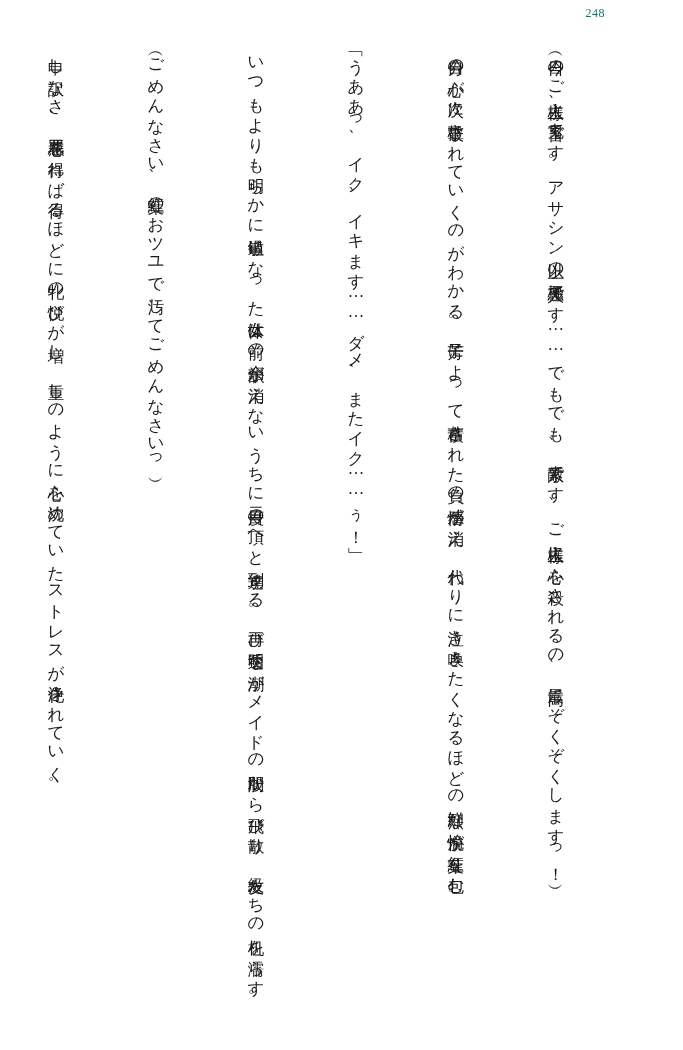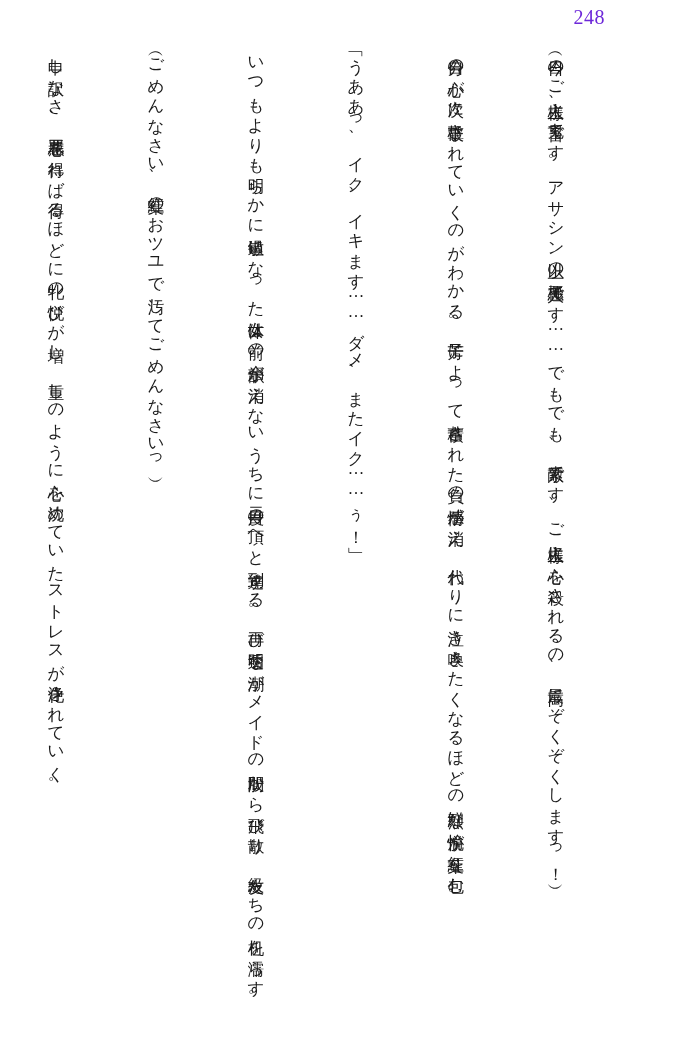--- a/index.html
+++ b/index.html
@@ -18,23 +18,23 @@
   .page {
     position: relative;
     width: 683px;
     height: 1050px;
     box-sizing: border-box;
   }
   .page-number {
     position: absolute;
     top: 6px;
     right: 78px;
-    font-size: 20px;
+    font-size: 12px;
     letter-spacing: 0.5px;
-    color: #6d28d9;
+    color: #0f766e;
     font-family: "Liberation Serif", "DejaVu Serif", serif;
   }
   .text-body {
     position: absolute;
     top: 46px;
     left: 28px;
     right: 44px;
     bottom: 34px;
     writing-mode: vertical-rl;
     text-orientation: upright;

